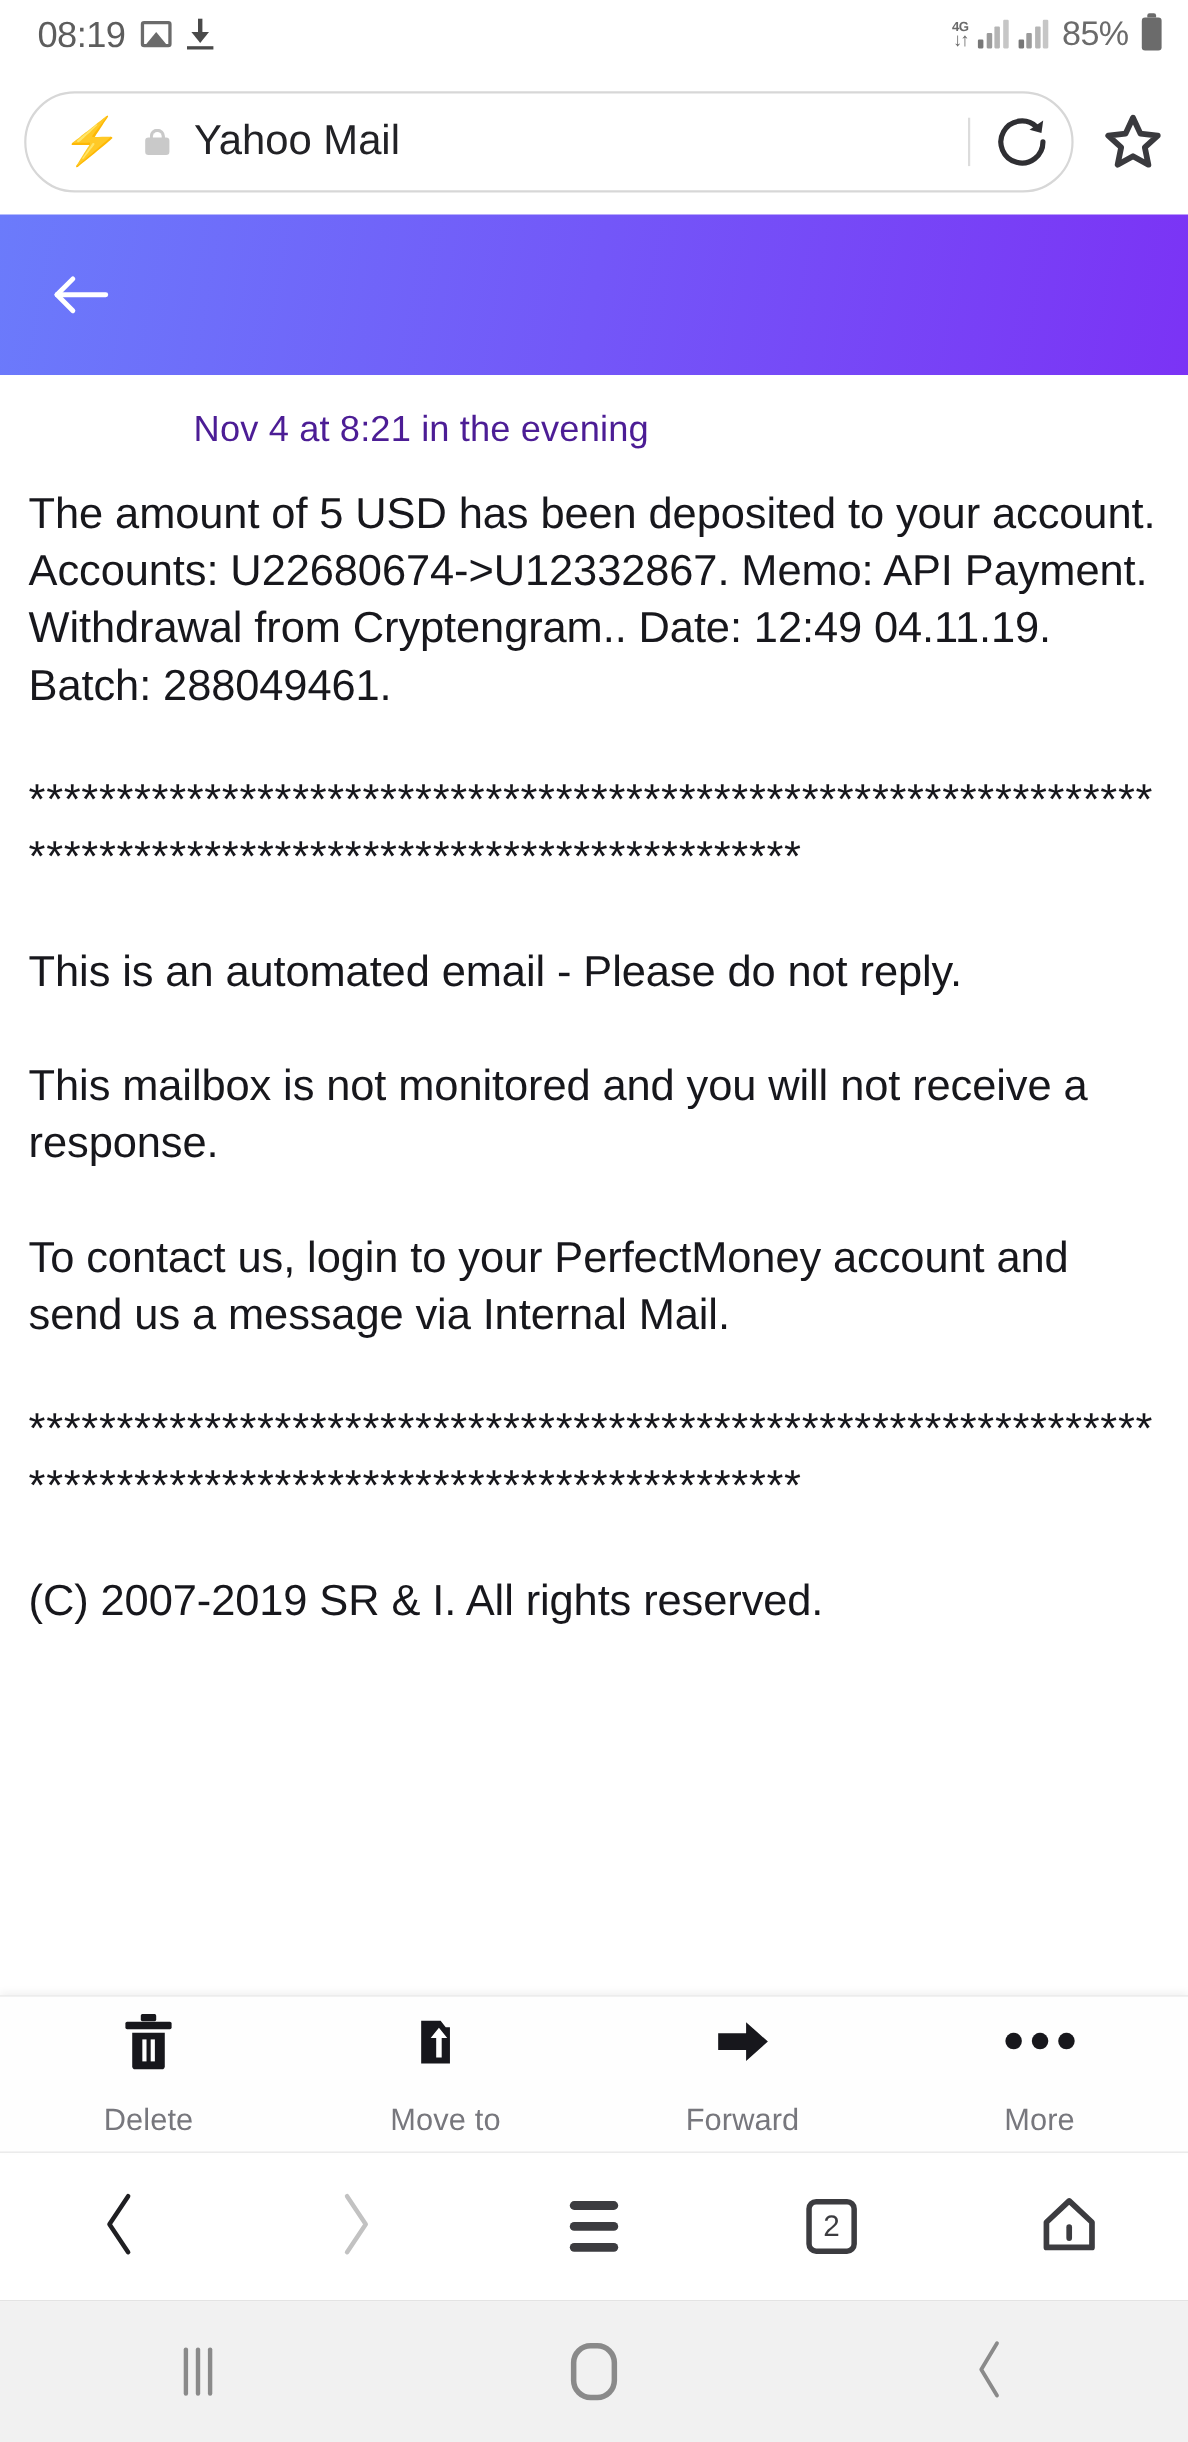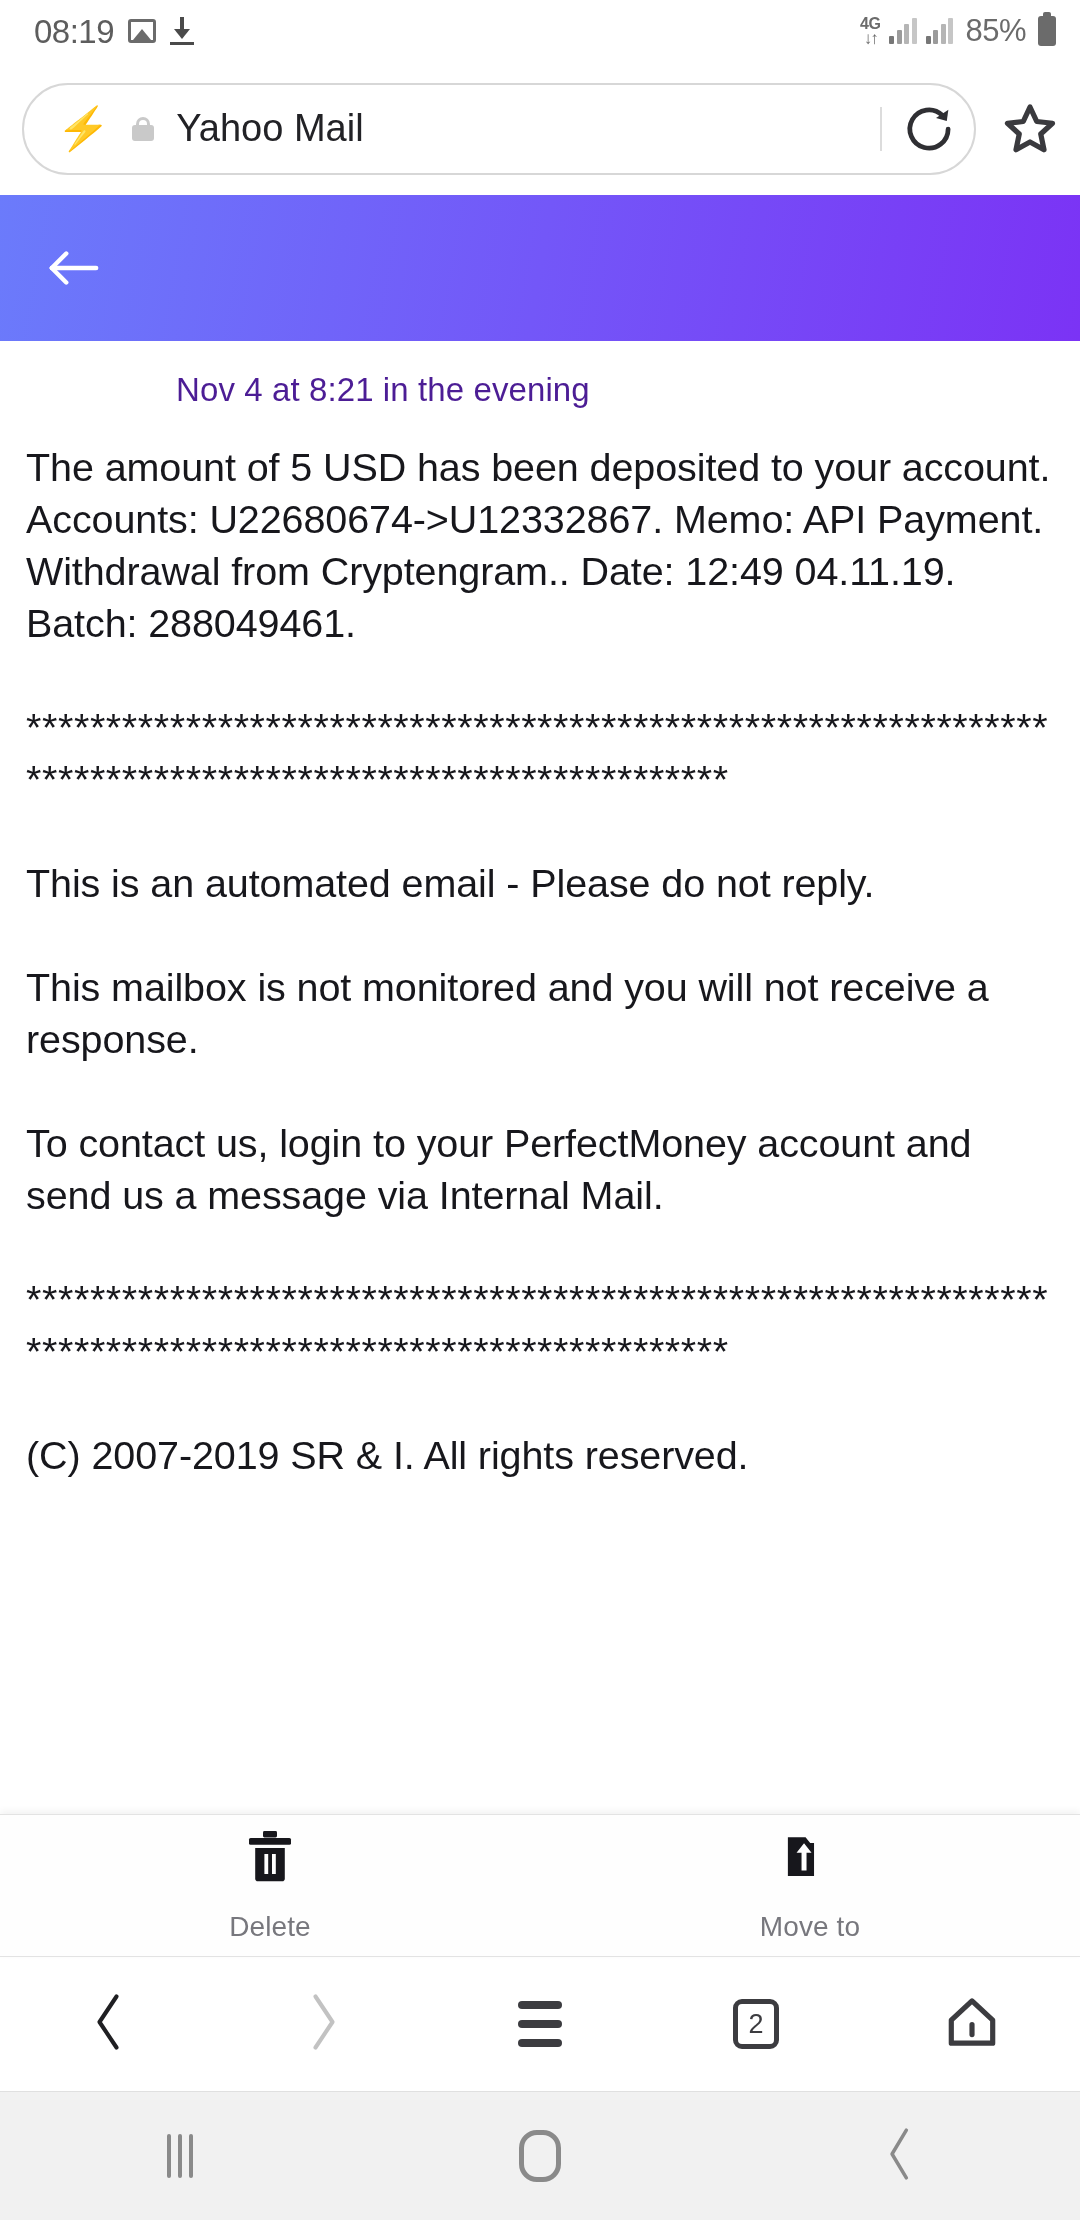--- a/index.html
+++ b/index.html
@@ -45,21 +45,21 @@
     align-items: center;
     gap: 9px;
   }
   .net-type {
     display: flex;
     flex-direction: column;
     align-items: center;
     line-height: 1;
     color: #6b6b6b;
   }
-  .net-type .g-label { font-size: 16px; font-weight: bold; letter-spacing: -0.5px; }
+  .net-type .g-label { font-size: 12px; font-weight: bold; letter-spacing: -0.5px; }
   .net-type .g-arrows { font-size: 17px; margin-top: -2px; letter-spacing: -2px;}
   .signal-bars {
     display: flex;
     align-items: flex-end;
     gap: 2.5px;
     height: 26px;
   }
   .signal-bars i { display: block; width: 5px; background: #7d7d7d; border-radius: 1px; }
   .signal-bars i.b1 { height: 8px;  background:#777; }
   .signal-bars i.b2 { height: 14px; background:#9b9b9b; }
@@ -383,22 +383,40 @@
     <div class="tb-item">
       <span class="tb-icon">
         <svg viewBox="0 0 26 24" width="50" height="48" fill="#17171c">
           <path d="M1.5 2.2 h9.2 l2.4 3.0 h2.0 v17.2 H1.5 Z"></path>
           <path d="M8.6 19.5 V10.3 H6.0 L9.9 5.4 L13.8 10.3 H11.2 V19.5 Z" fill="#fff"></path>
         </svg>
       </span>
       <span class="tb-label">Move to</span>
     </div>
 
-
-
+    <div class="tb-item">
+      <span class="tb-icon">
+        <svg viewBox="0 0 26 22" width="50" height="44" fill="#17171c">
+          <path d="M1.5 7.0 h13.2 V1.8 L25 11 L14.7 20.2 V15.0 H1.5 Z"></path>
+        </svg>
+      </span>
+      <span class="tb-label">Forward</span>
+    </div>
+
+
+    <div class="tb-item">
+      <span class="tb-icon">
+        <span class="dots">
+            <i></i>
+            <i></i>
+            <i></i>
+          </span>
+      </span>
+      <span class="tb-label">More</span>
+    </div>
 
   </div>
 
   <div class="browser-nav">
     <div class="bn-item">
       <span>
         <svg viewBox="0 0 20 34" width="34" height="58" fill="none" stroke="#1f1f22" stroke-width="2.4" stroke-linecap="round" stroke-linejoin="round">
           <path d="M15 2 L5 17 L15 32"></path>
         </svg>
       </span>

